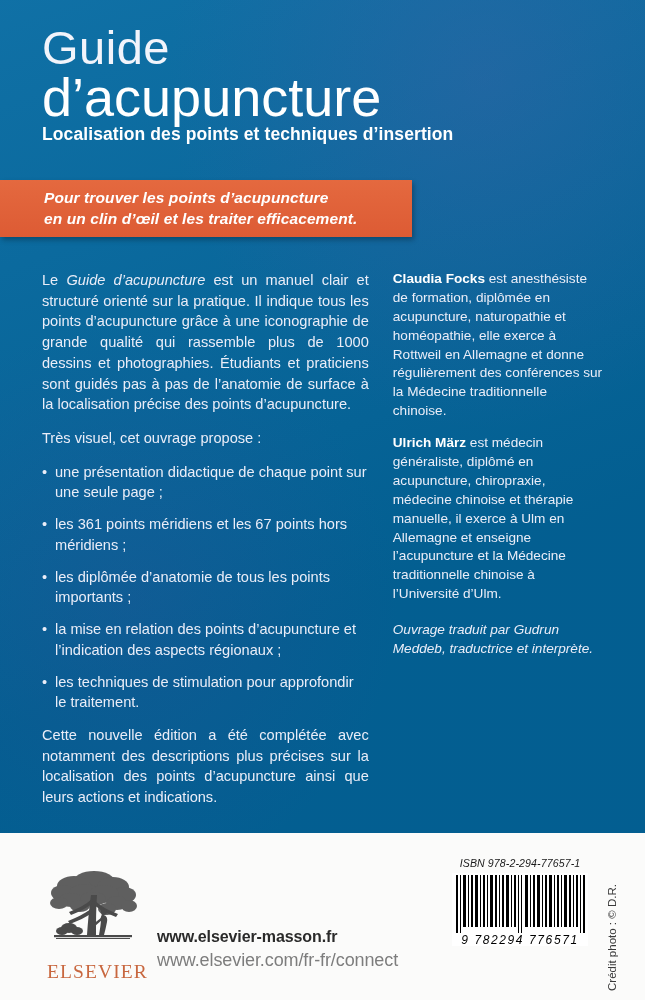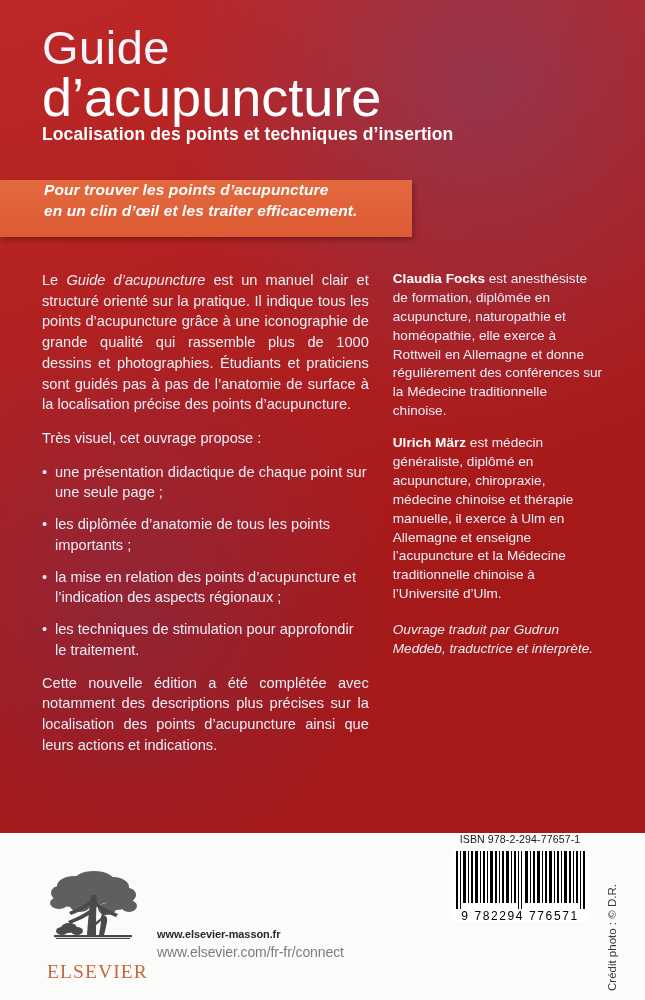--- a/index.html
+++ b/index.html
@@ -9,21 +9,21 @@
     height: 1000px;
     font-family: "Liberation Sans", sans-serif;
     background: #ffffff;
     overflow: hidden;
   }
 
   .cover {
     position: relative;
     width: 645px;
     height: 1000px;
-    background: #b91c1c;
+    background: #0369a1;
     overflow: hidden;
   }
 
   
   .cover::before {
     content: "";
     position: absolute;
     inset: 0;
     background:
       radial-gradient(ellipse 70% 50% at 75% 8%, rgba(80,95,170,0.30), rgba(80,95,170,0) 70%),
@@ -76,20 +76,21 @@
     left: 0;
     top: 180px;
     width: 412px;
     height: 57px;
     background: #e0603a;
     background-image: linear-gradient(180deg, #e4693f 0%, #dd5b34 100%);
     box-shadow: 2px 3px 5px rgba(0,0,0,0.28);
     z-index: 2;
     display: flex;
     flex-direction: column;
+    justify-content: center;
     padding-left: 44px;
   }
   .banner-line {
     font-size: 15.5px;
     font-weight: bold;
     font-style: italic;
     color: #ffffff;
     line-height: 1.35;
     letter-spacing: 0.1px;
   }
@@ -183,37 +184,38 @@
     text-align: center;
     line-height: 1;
   }
 
   .urls {
     position: absolute;
     left: 157px;
     top: 95px;
   }
   .url-main {
-    font-size: 11px;
+    font-size: 16px;
     font-weight: bold;
     color: #2a2a2a;
     letter-spacing: -0.1px;
   }
   .url-sub {
     margin-top: 4px;
-    font-size: 14px;
+    font-size: 18px;
     color: #7d7d7d;
     letter-spacing: -0.1px;
   }
 
   .barcode-wrap {
     position: absolute;
     left: 452px;
-    top: 0;
+    top: 24px;
     width: 136px;
+    font-style: italic;
   }
   .isbn-text {
     font-size: 10.6px;
     color: #1a1a1a;
     text-align: center;
     margin-bottom: 4px;
     letter-spacing: 0.1px;
   }
   .barcode-img { display: block; }
 
@@ -254,20 +256,21 @@
 
   <div class="columns">
 
     <div class="col-left">
       <p><span>Le </span><em>Guide d’acupuncture</em><span> est un manuel clair et structuré orienté sur la pratique. Il indique tous les points d’acupuncture grâce à une iconographie de grande qualité qui rassemble plus de 1000 dessins et photographies. Étudiants et praticiens sont guidés pas à pas de l’anatomie de surface à la localisation précise des points d’acupuncture.</span></p>
 
       <p class="tight">Très visuel, cet ouvrage propose :</p>
 
       <ul class="bullets">
         <li>une présentation didactique de chaque point sur une seule page ;</li>
+        <li>les 361 points méridiens et les 67 points hors méridiens ;</li>
         <li>les diplômée d’anatomie de tous les points importants ;</li>
         <li>la mise en relation des points d’acupuncture et l’indication des aspects régionaux ;</li>
         <li>les techniques de stimulation pour approfondir le traitement.</li>
       </ul>
 
       <p>Cette nouvelle édition a été complétée avec notamment des descriptions plus précises sur la localisation des points d’acupuncture ainsi que leurs actions et indications.</p>
     </div>
 
     <div class="col-right">
       <p><strong>Claudia Focks</strong><span> est anesthésiste de formation, diplômée en acupuncture, naturopathie et homéopathie, elle exerce à Rottweil en Allemagne et donne régulièrement des conférences sur la Médecine traditionnelle chinoise.</span></p>

